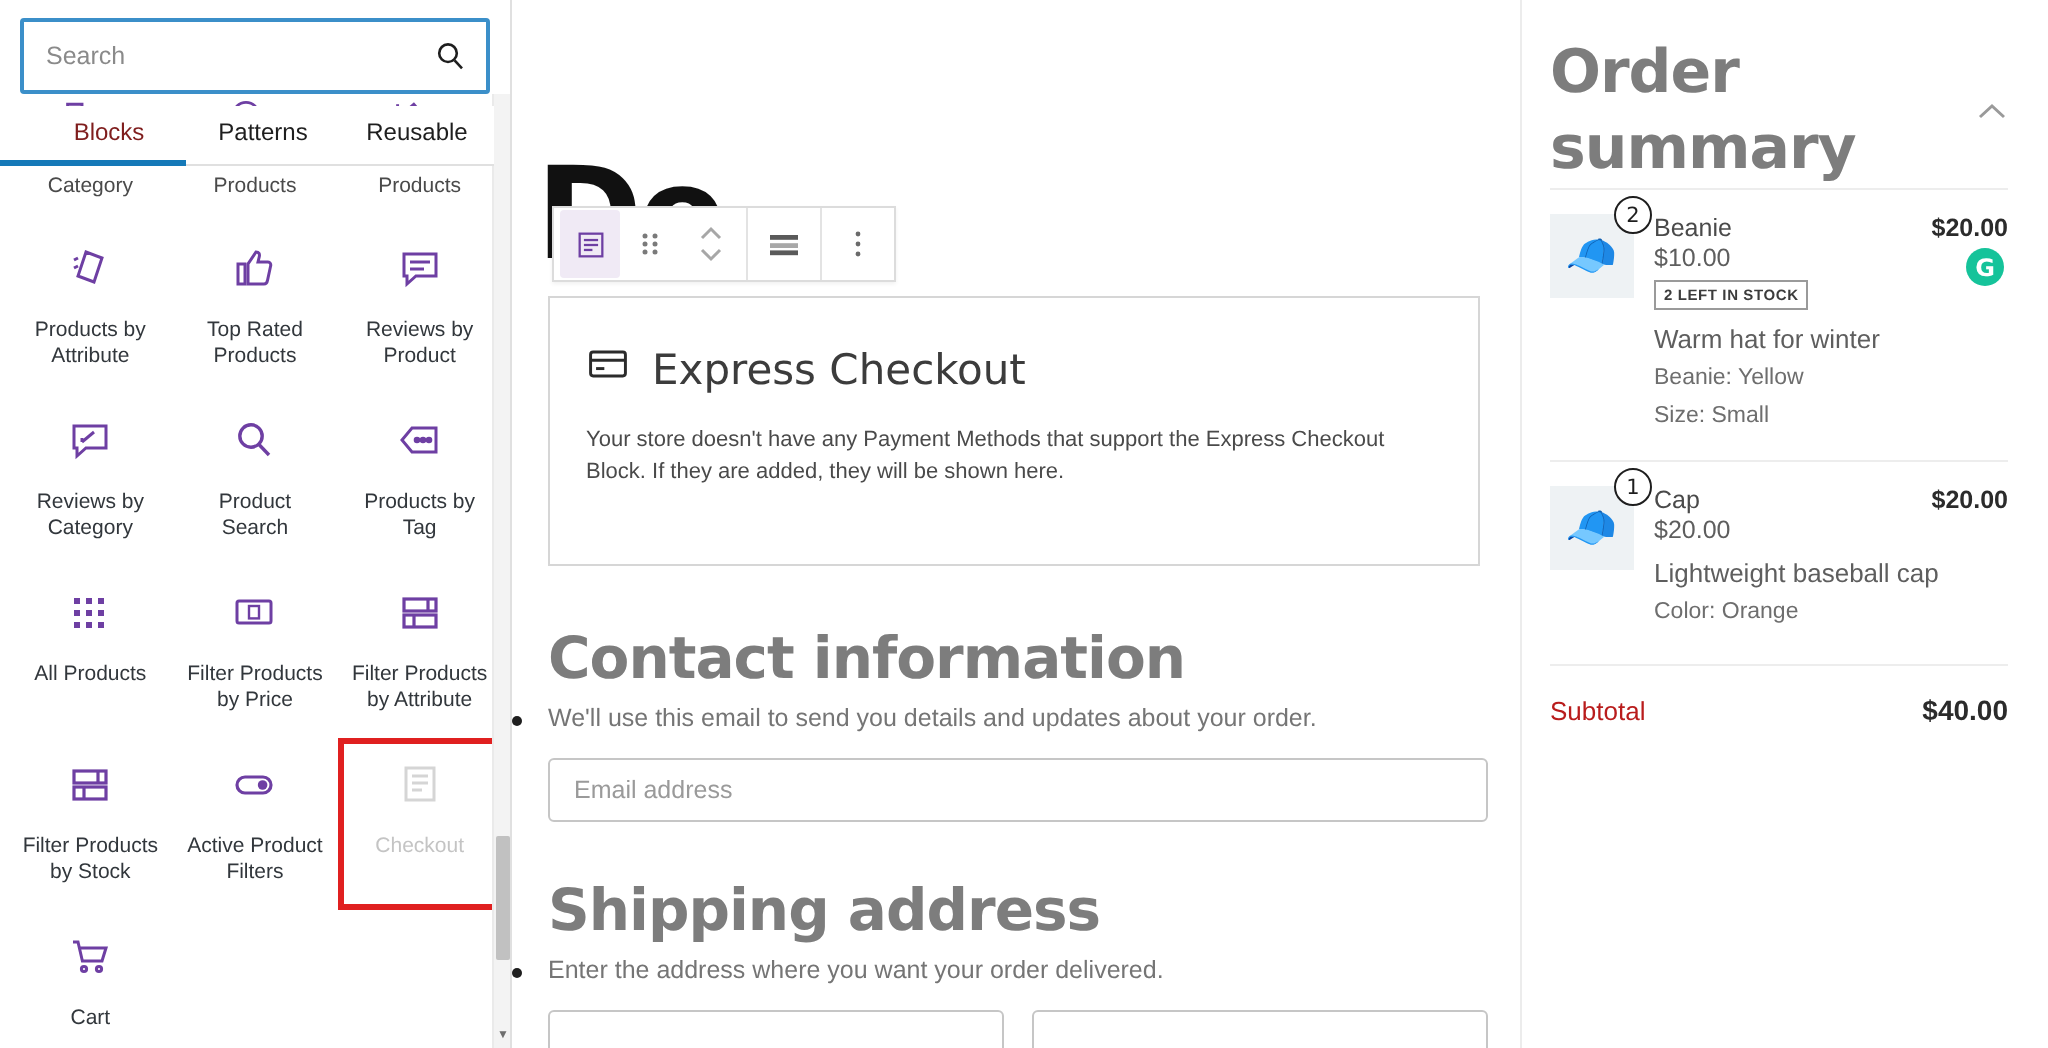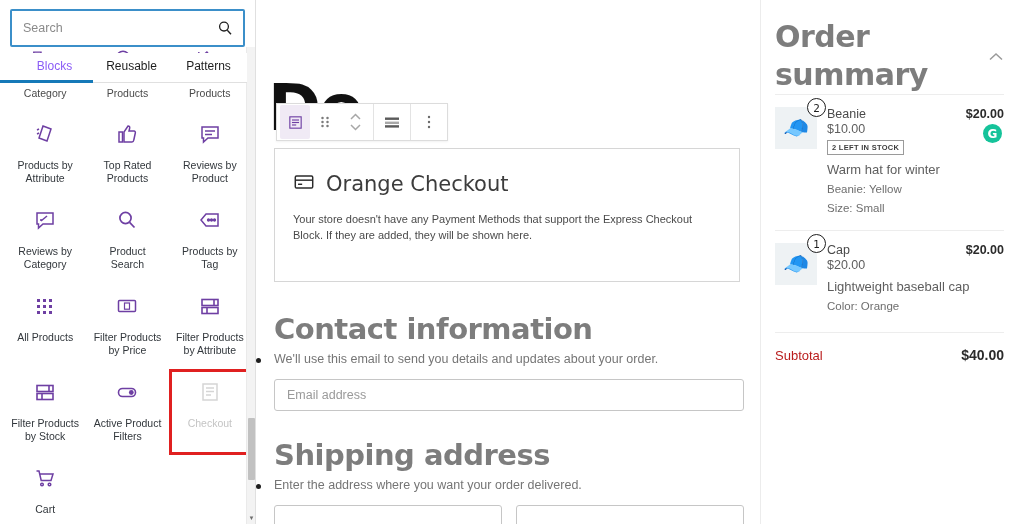--- a/index.html
+++ b/index.html
@@ -52,21 +52,21 @@
     background: #fff;
     border-bottom: 1px solid #e0e0e0;
   }
   .tab {
     flex: 1; text-align: center;
     font-size: 12px; color: #1e1e1e;
     padding: 6px 0 9px 0;
     cursor: pointer;
     position: relative;
   }
-  .tab.active { color: #8b5cf6; padding-left: 16px; }
+  .tab.active { color: #7f1d1d; padding-left: 16px; }
   .tab.active::after {
     content: ""; position: absolute; left: 0; right: 0; bottom: -1px;
     height: 3px; background: #1579b8;
   }
 
   .block-scroll {
     position: absolute;
     top: 85px; left: 4px; width: 247px; bottom: 0;
     overflow: hidden;
     background: #fff;
@@ -298,22 +298,22 @@
       <div class="peek-cell">
         <svg width="22" height="18" viewBox="0 0 24 20" fill="none" stroke="#6e3fa3" stroke-width="1.6">
           <path d="M4 15 L4 9"></path>
             <path d="M6 15 L13 9 L19 16"></path>
         </svg>
       </div>
     </div>
 
     <div class="tabs">
       <div class="tab active">Blocks</div>
+      <div class="tab">Patterns</div>
       <div class="tab">Reusable</div>
-      <div class="tab">Patterns</div>
     </div>
 
     <div class="block-scroll">
       <div class="labels-top">
         <div>Category</div>
         <div>Products</div>
         <div>Products</div>
       </div>
 
       <div class="block-grid">
@@ -532,21 +532,21 @@
 
     <div class="ec-panel">
       <div class="ec-title-row">
         <span>
           <svg width="22" height="22" viewBox="0 0 24 24" fill="none" stroke="#2b2b2b" stroke-width="1.6">
             <rect x="2.5" y="5.5" width="19" height="13" rx="1.4"></rect>
               <line x1="2.5" y1="10" x2="21.5" y2="10"></line>
             <line x1="5.5" y1="14.5" x2="10" y2="14.5"></line>
           </svg>
         </span>
-        <span class="ec-title">Orange Checkout</span>
+        <span class="ec-title">Express Checkout</span>
       </div>
       <div class="ec-desc">Your store doesn't have any Payment Methods that support the Express Checkout Block. If they are added, they will be shown here.</div>
     </div>
 
     <div class="contact-sec">
       <div class="section-h">Contact information</div>
       <div class="sub-wrap">
         <span class="bullet"></span>
         <div class="sec-sub">We'll use this email to send you details and updates about your order.</div>
       </div>

